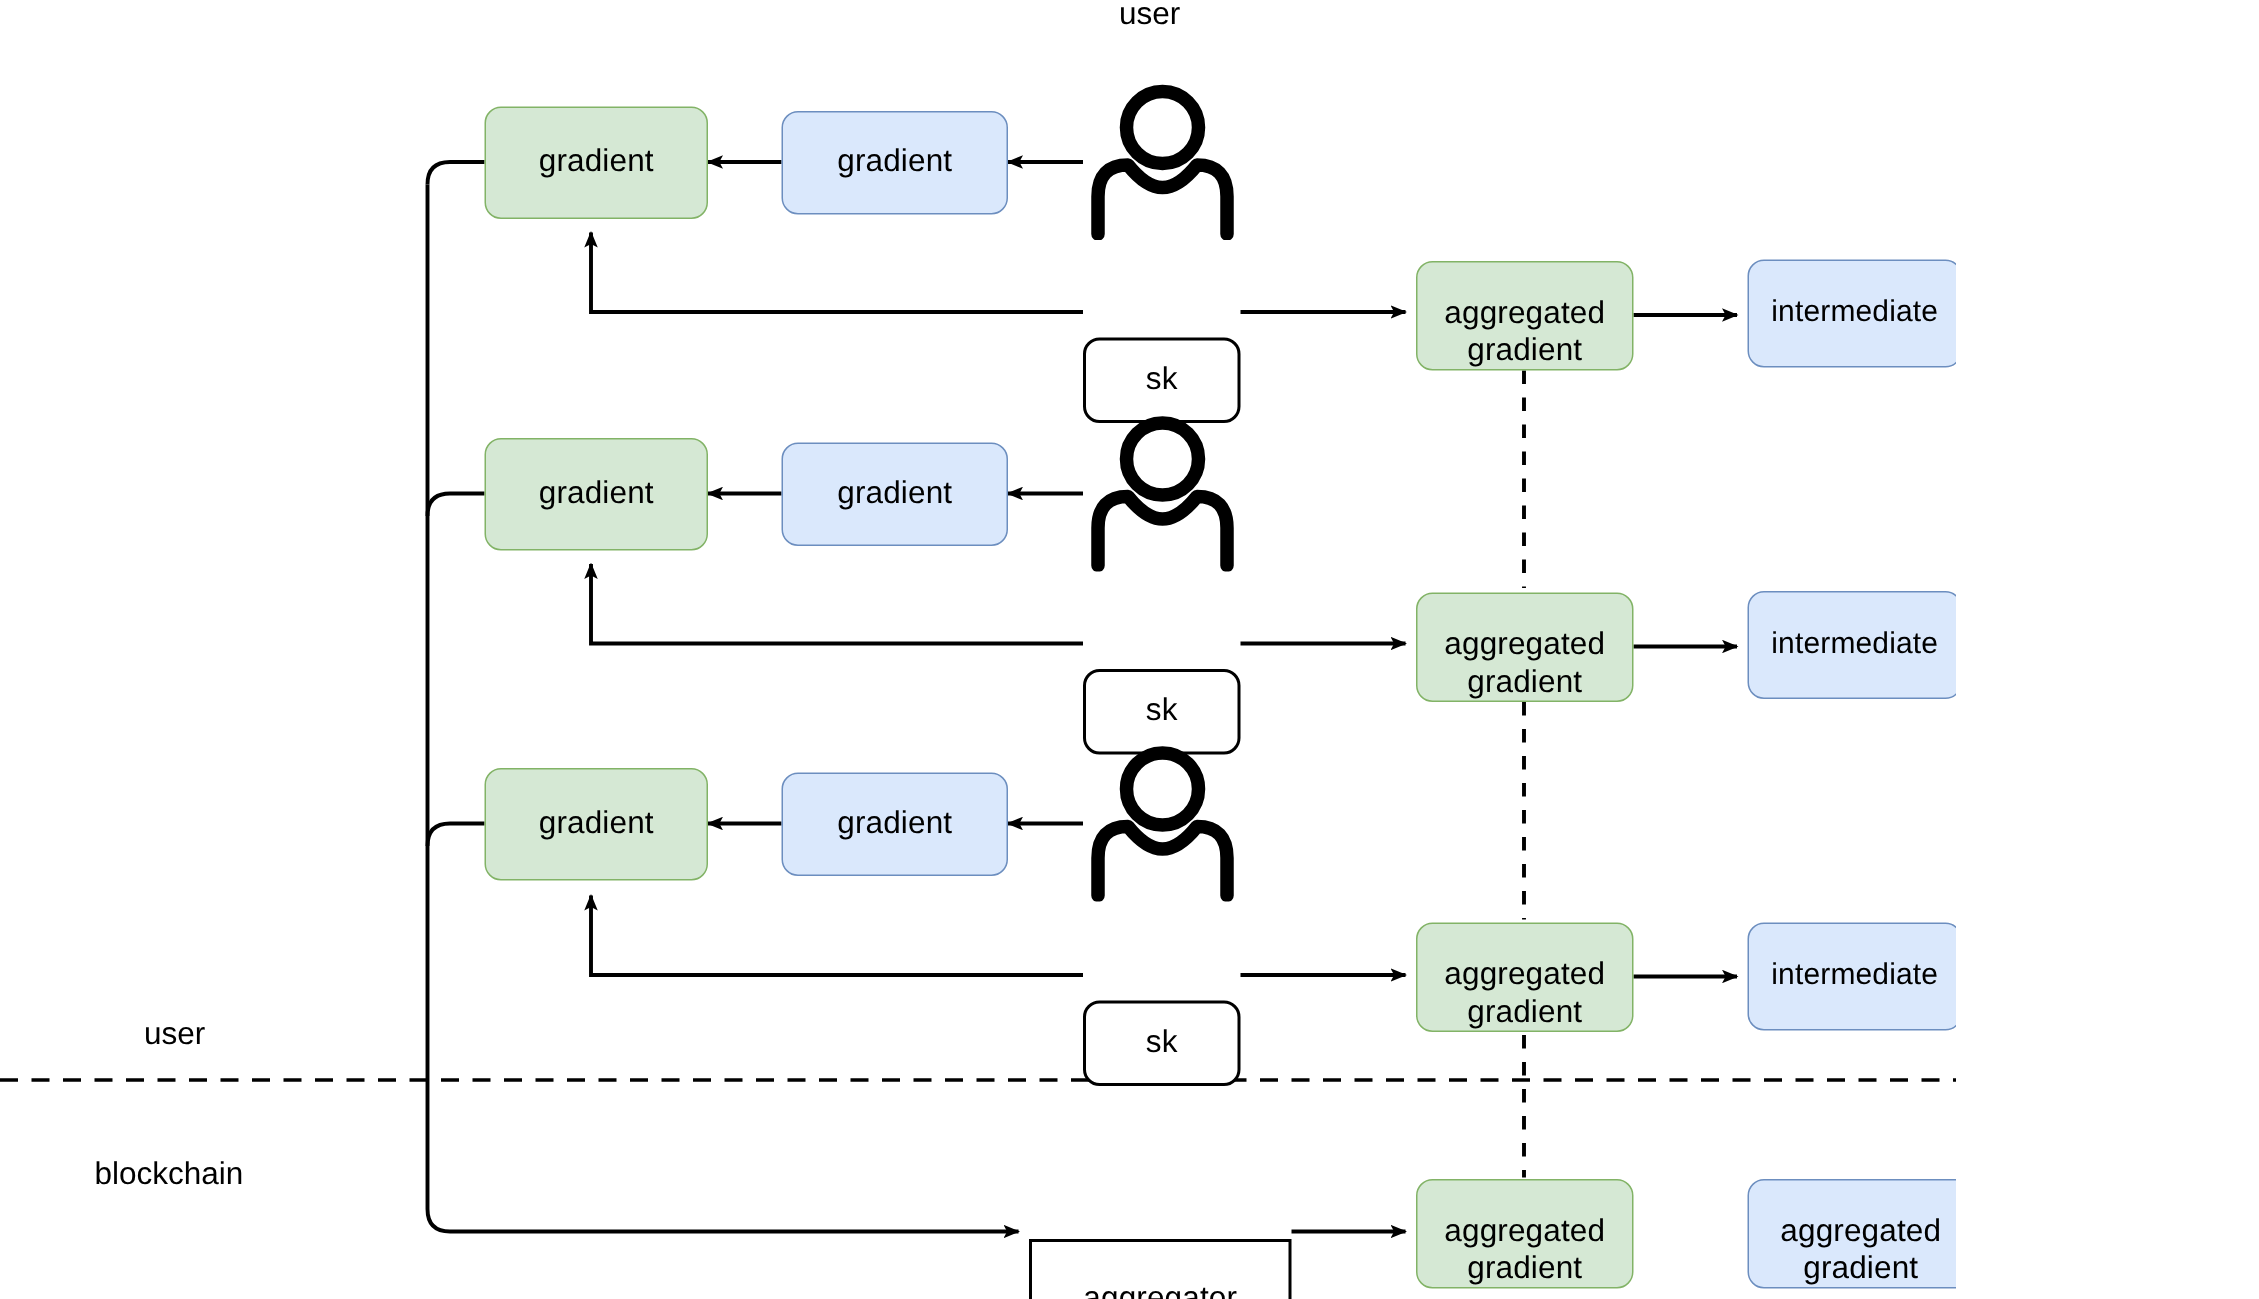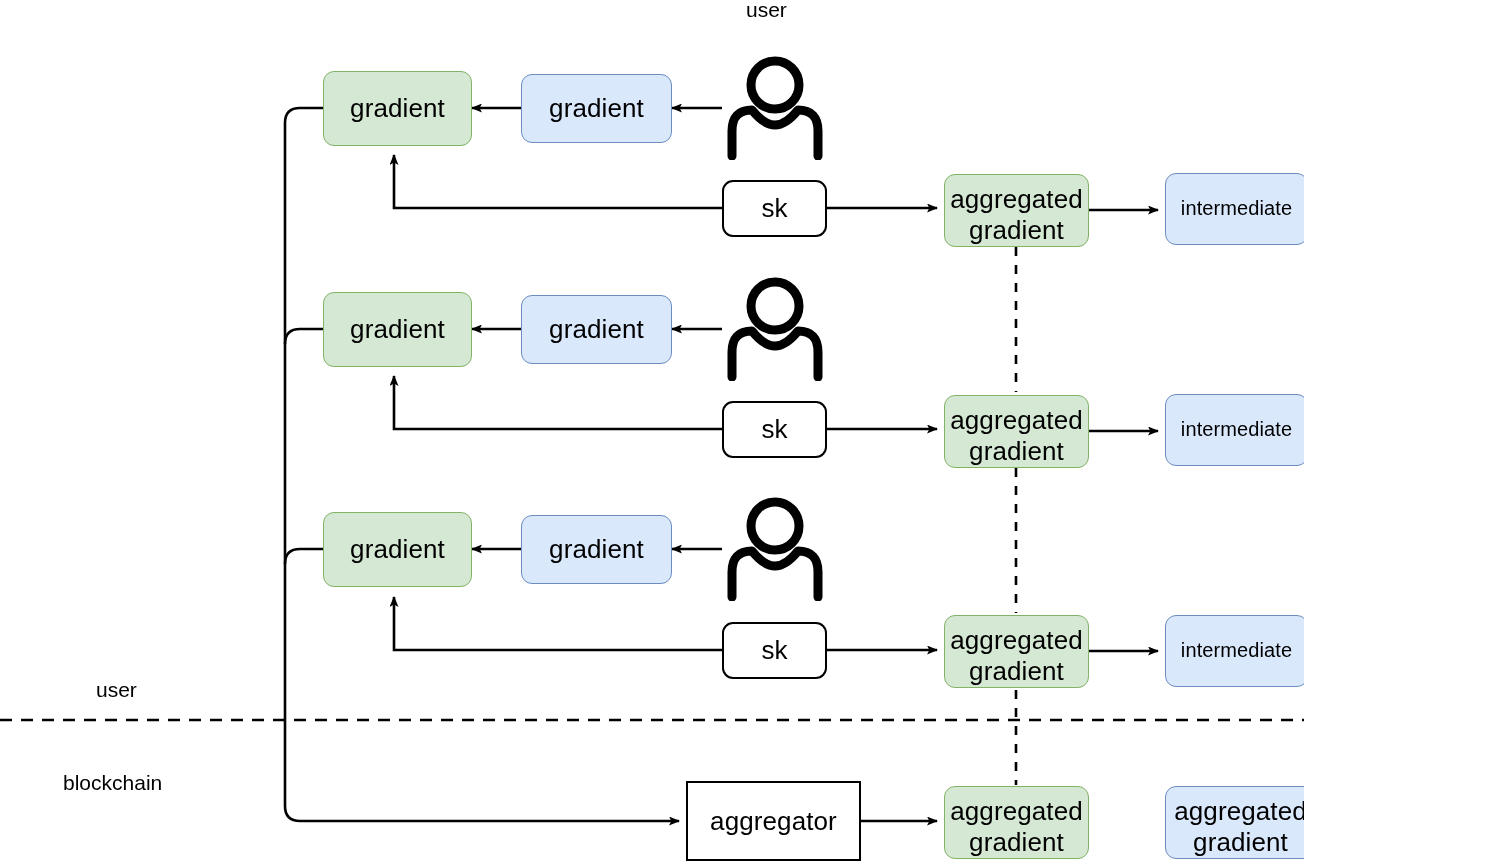--- a/index.html
+++ b/index.html
@@ -9,32 +9,32 @@
     width:1304px;height:866px;
     background:#ffffff;
     overflow:hidden;
   }
   #wires{position:absolute;left:0;top:0;width:1506px;height:866px;}
   .node{
     position:absolute;
     box-sizing:border-box;
     display:flex;align-items:center;justify-content:center;
     text-align:center;
-    font-size:26px;
+    font-size:21px;
     color:#000000;
     line-height:1.18;
     letter-spacing:.1px;
     border-radius:11px;
     border-width:1.6px;
     border-style:solid;
     z-index:3;
   }
   .green{background:#d5e8d4;border-color:#82b366;}
   .blue{background:#dae8fc;border-color:#6c8ebf;}
-  .white{background:#ffffff;border-color:#000000;border-width:2px;}
+  .white{background:#ffffff;border-color:#000000;border-width:2px;margin-top:45px;}
   .sharp{border-radius:0;}
   .two-line{line-height:1.2;align-items:flex-end;}
   .lbl{
     position:absolute;
     font-size:21px;
     color:#000000;
     white-space:nowrap;
     z-index:3;
   }
   .usericon{

